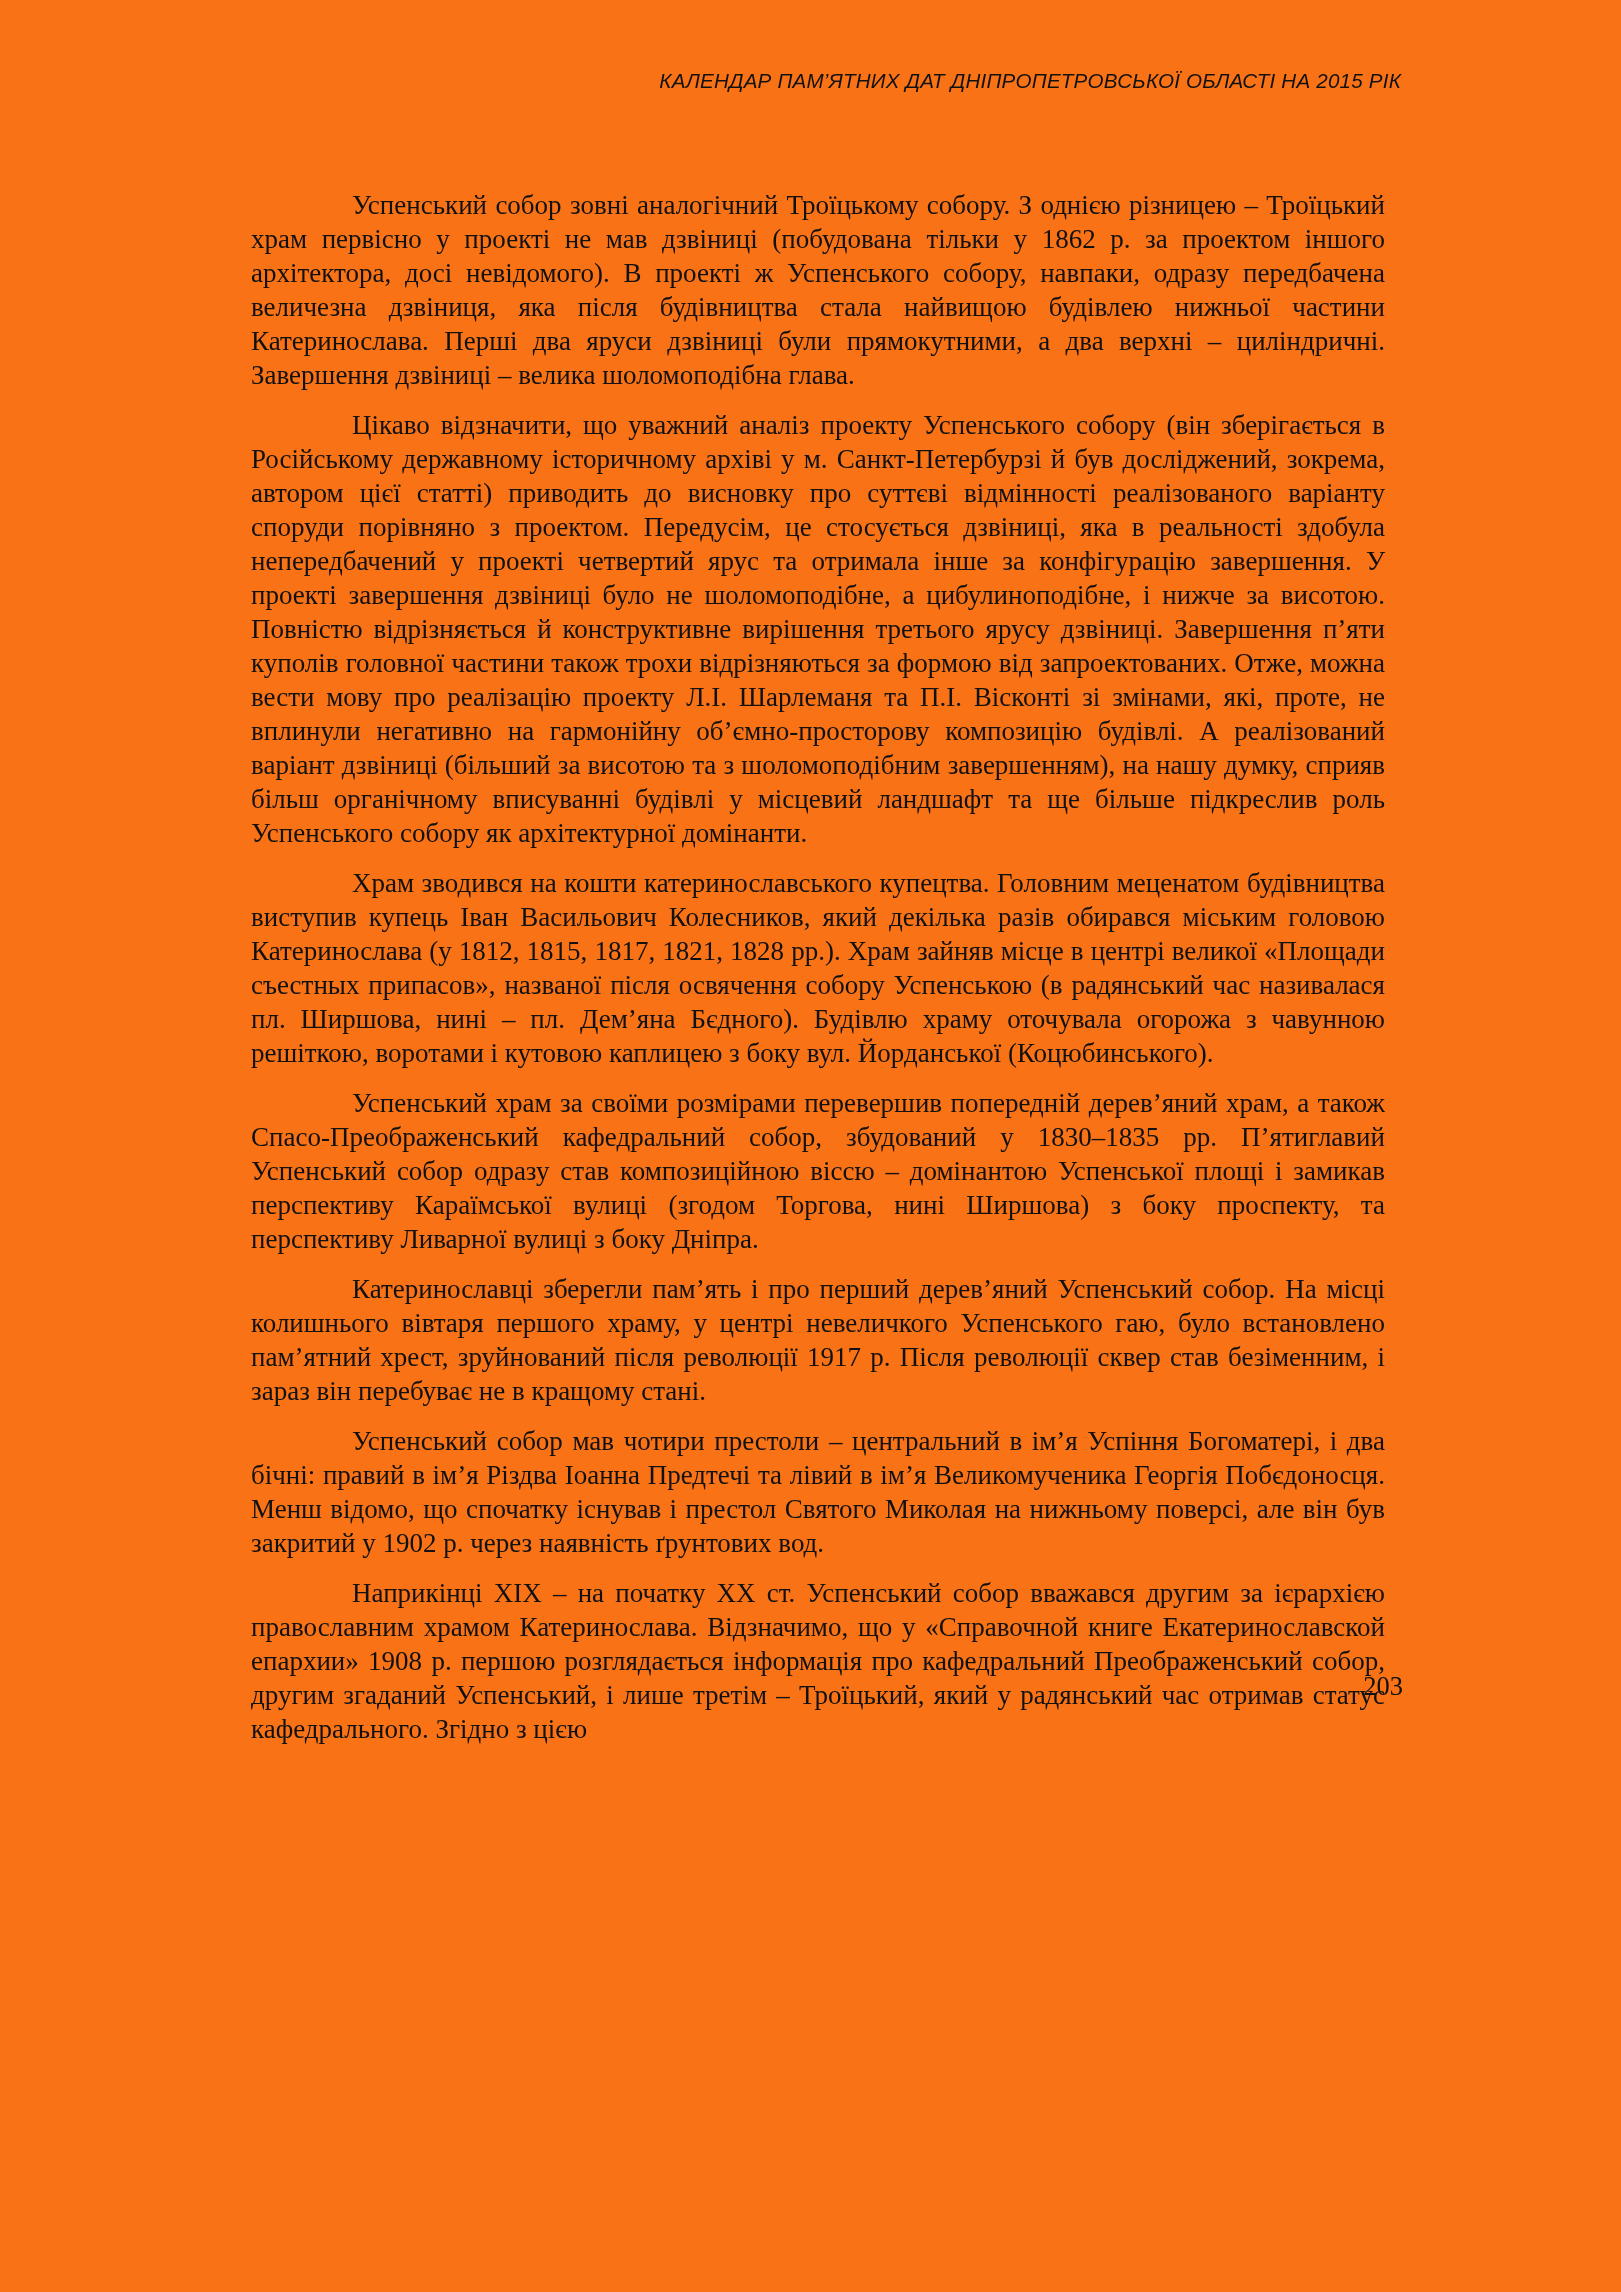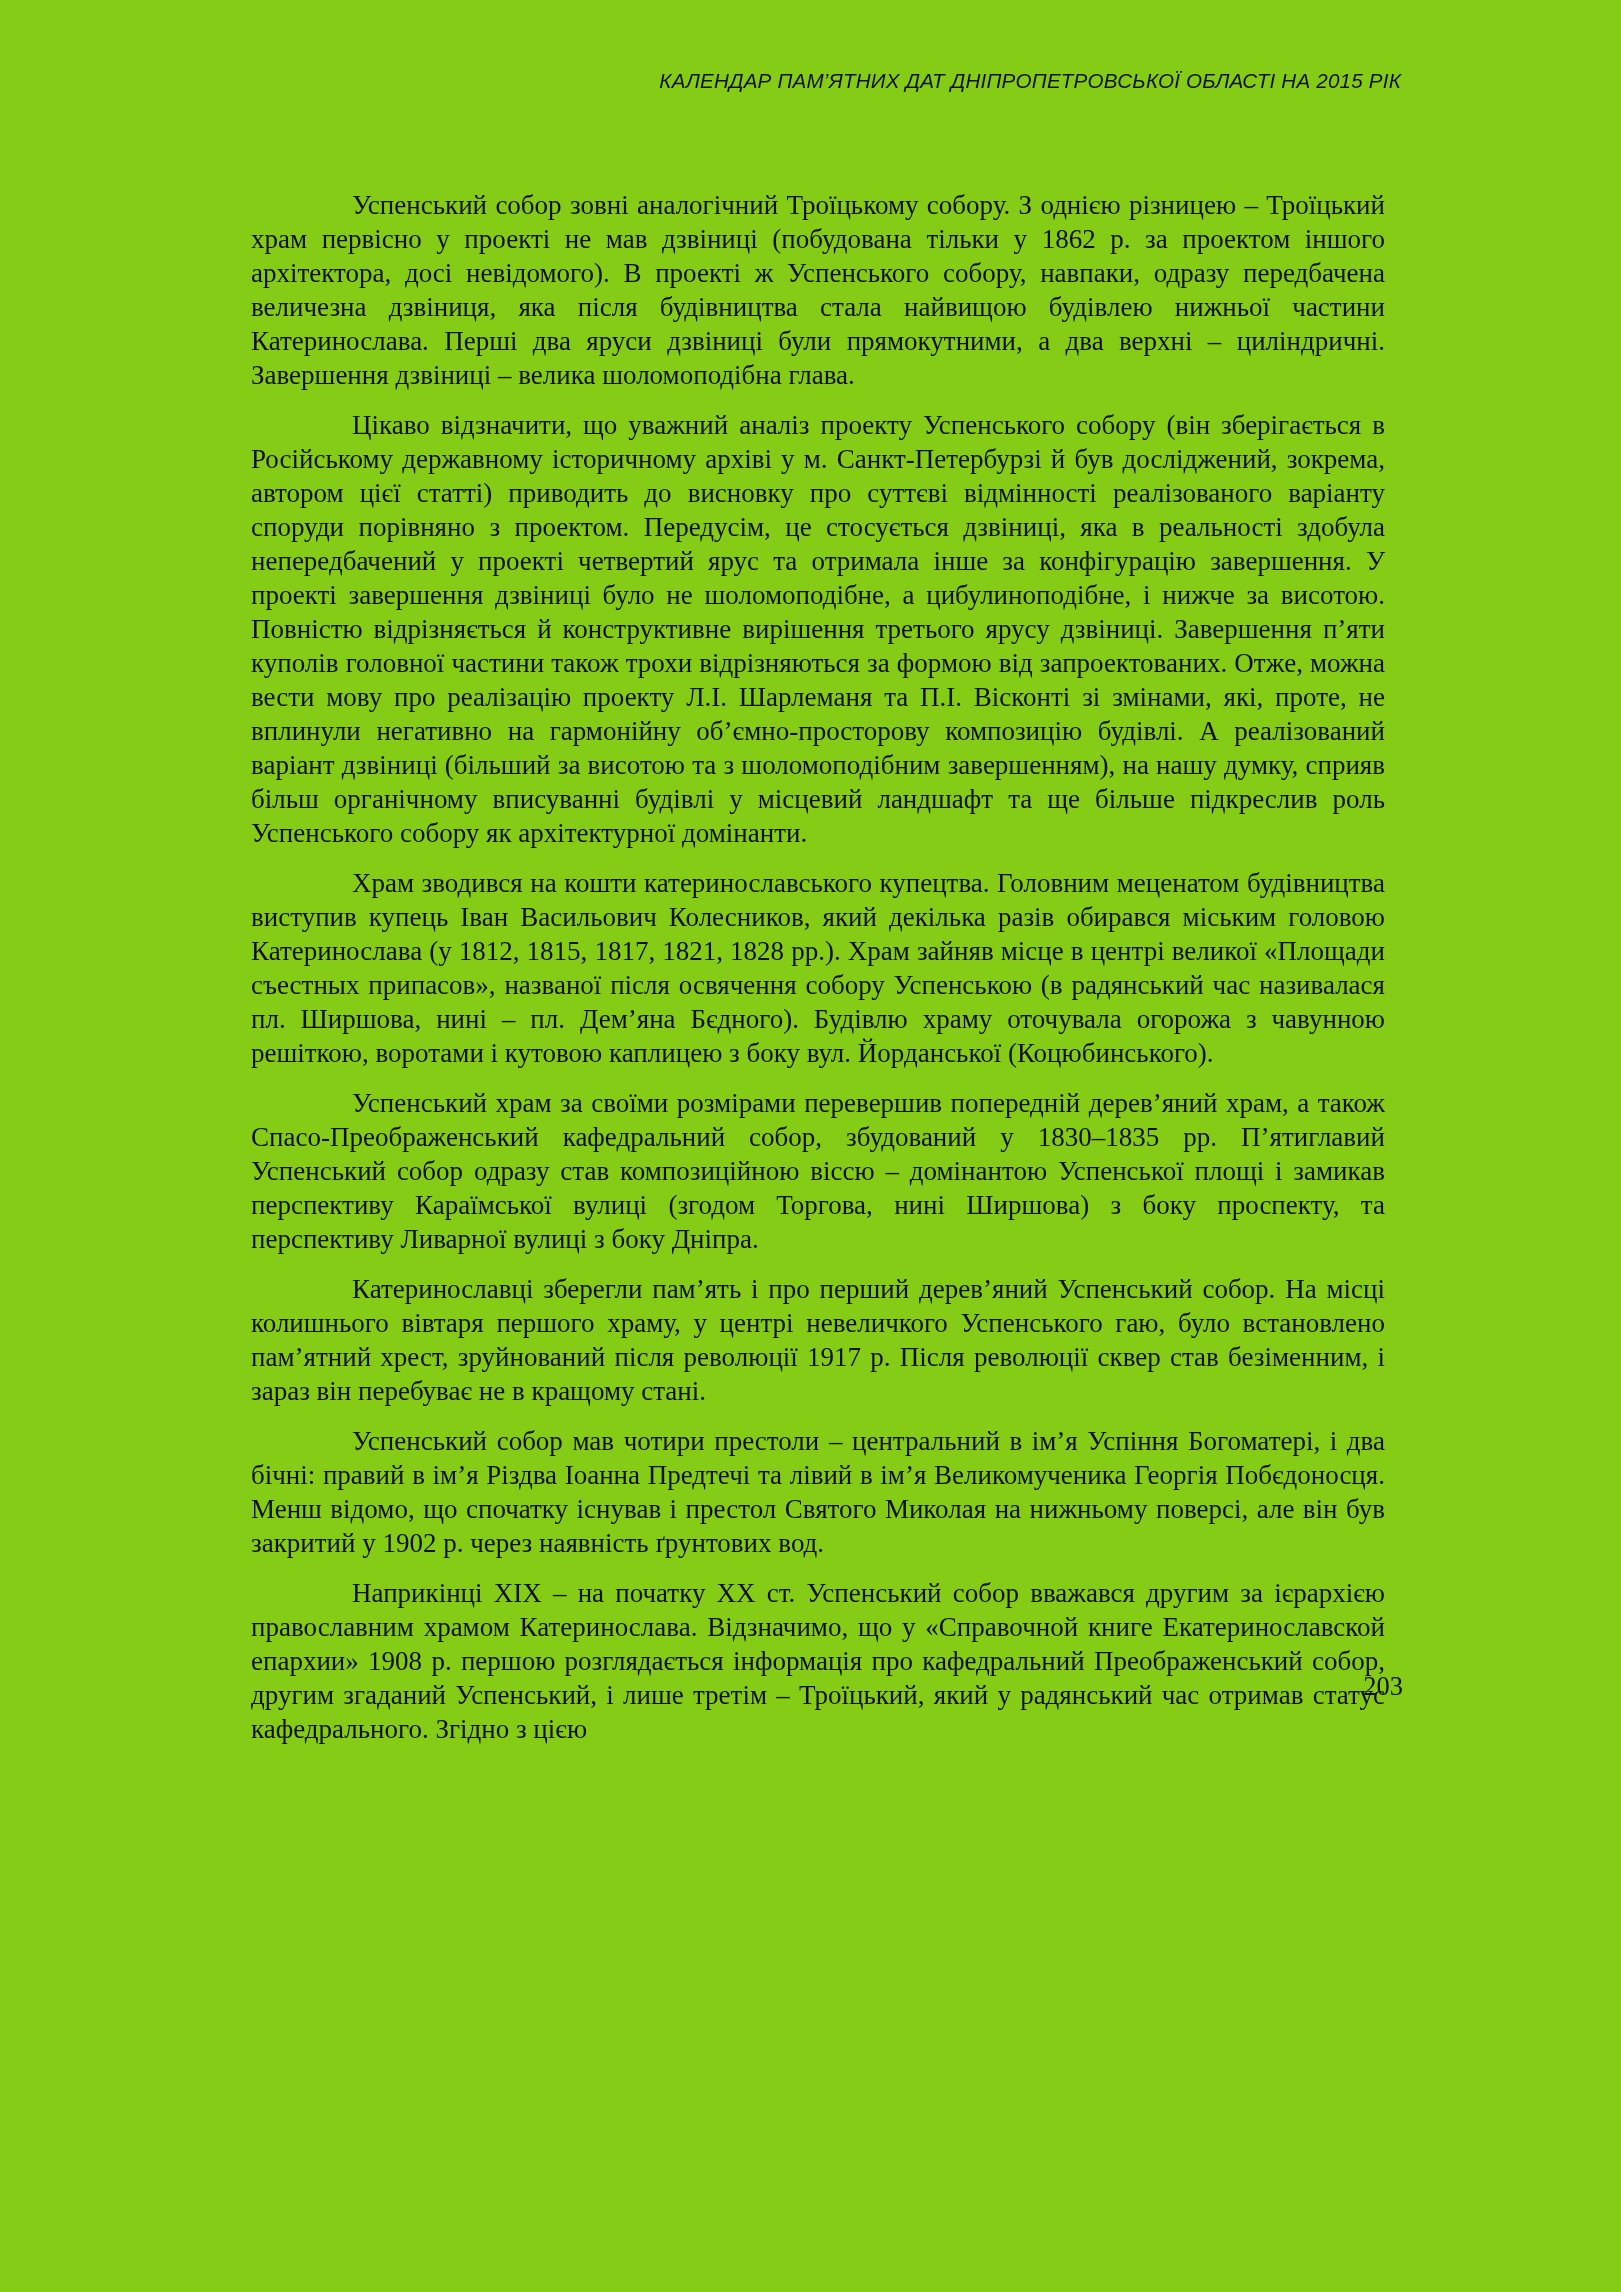--- a/index.html
+++ b/index.html
@@ -1,17 +1,17 @@
 <!DOCTYPE html>
 <html><head>
 <meta charset="utf-8">
 <style>
   html, body { margin: 0; padding: 0; background: #ffffff; }
   body { width: 1621px; height: 2293px; position: relative; overflow: hidden; }
-  .page { position: absolute; left: 0; top: 0; width: 1621px; height: 2293px; background: #84cc16; }
+  .page { position: absolute; left: 0; top: 0; width: 1621px; height: 2293px; background: #f97316; }
   .running-header {
     position: absolute; top: 69px; right: 220px;
     font-family: "Liberation Sans", sans-serif;
     font-style: italic; font-size: 20.6px; color: #111111;
     letter-spacing: 0.2px; white-space: nowrap;
   }
   .body-text {
     position: absolute; left: 235px; top: 172px; width: 1166px;
     font-family: "Liberation Serif", serif;
     font-size: 27px; line-height: 34px; color: #111111;

